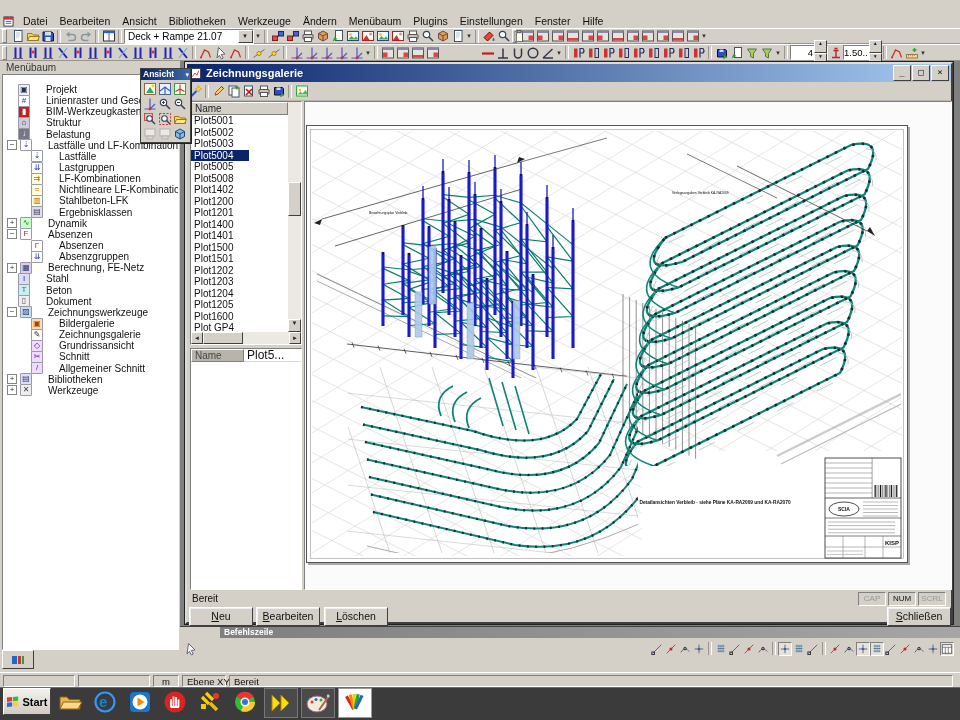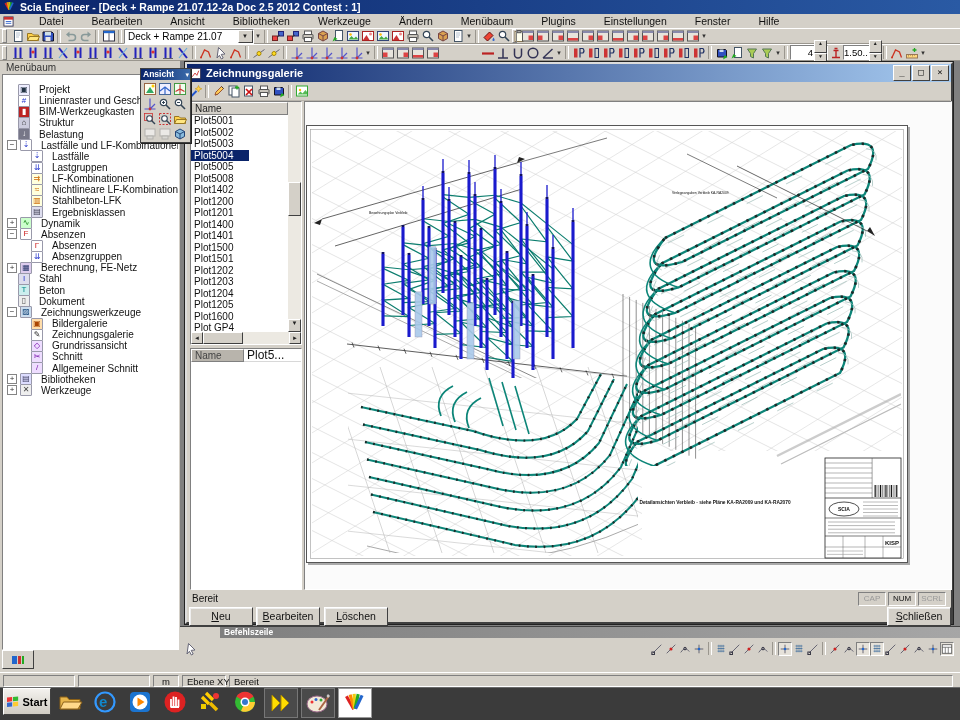--- a/index.html
+++ b/index.html
@@ -9,21 +9,21 @@
   .abs{position:absolute;}
   .sunken{border:1px solid;border-color:#808080 #fff #fff #808080;}
   
   #titlebar{left:0;top:0;width:960px;height:14px;
     background:linear-gradient(90deg,#0a246a,#2a5aa4);color:#fff;
     display:flex;align-items:center;padding-left:3px;box-sizing:border-box;}
   #titlebar .ttext{font-weight:bold;font-size:10.5px;margin-left:4px;white-space:nowrap;}
   
   #menubar{left:0;top:14px;width:960px;height:14px;background:#d4d0c8;
     display:flex;align-items:center;border-bottom:1px solid #b8b4ac;}
-  #menubar .mitem{padding:0 6px;font-size:10.5px;color:#111;height:13px;line-height:13px;margin-left:16px;}
+  #menubar .mitem{padding:0 6px;font-size:10.5px;color:#111;height:13px;line-height:13px;}
   
   .toolbar{left:0;width:960px;background:#d4d0c8;display:flex;align-items:center;
     border-top:1px solid #fff;border-bottom:1px solid #9a968e;box-sizing:border-box;}
   #tb1{top:28px;height:16px;}
   #tb2{top:44px;height:17px;}
   .tb-handle{width:3px;height:12px;margin:0 3px 0 2px;border:1px solid;border-color:#fff #808080 #808080 #fff;}
   .tb-sep{width:2px;height:13px;margin:0 2px;border-left:1px solid #9a968e;border-right:1px solid #fff;}
   .tb-btn{width:15px;height:15px;display:inline-flex;align-items:center;justify-content:center;flex:none;}
   .tb-caret{font-size:7px;color:#333;width:8px;text-align:center;flex:none;}
   .combo{display:inline-flex;align-items:center;background:#fff;border:1px solid;
@@ -34,21 +34,21 @@
   .spin{display:inline-flex;background:#fff;border:1px solid;border-color:#808080 #fff #fff #808080;
     height:13px;width:36px;flex:none;align-items:center;}
   .spin-val{flex:1;font-size:9.5px;text-align:right;padding-right:1px;}
   .spin-ud{width:11px;height:11px;background:#d4d0c8;border:1px solid;border-color:#fff #404040 #404040 #fff;
     font-size:5px;line-height:5px;text-align:center;color:#222;flex:none;}
   
   #leftpanel{left:0;top:61px;width:180px;height:611px;background:#d4d0c8;border-right:1px solid #808080;}
   #lp-header{left:2px;top:0;width:176px;height:13px;font-size:10px;color:#333;padding-left:4px;line-height:13px;}
   #treewrap{left:2px;top:13px;width:175px;height:574px;background:#fff;overflow:hidden;}
   .trow{display:flex;align-items:center;height:11.15px;white-space:nowrap;}
-  .trow .lbl{font-size:10px;color:#111;margin-left:9px;}
+  .trow .lbl{font-size:10px;color:#111;margin-left:16px;}
   .expbox{width:8px;height:8px;border:1px solid #848484;background:#fff;font-size:8px;line-height:7px;
     text-align:center;color:#333;flex:none;margin-left:2px;}
   .ticon{width:10px;height:10px;flex:none;margin-left:3px;font-size:8px;line-height:10px;text-align:center;border-radius:1px;}
   #lp-tab{left:2px;top:589px;width:30px;height:17px;background:#d4d0c8;border:1px solid;
     border-color:#fff #404040 #404040 #fff;display:flex;align-items:center;justify-content:center;}
   
   #mdi{left:180px;top:61px;width:780px;height:565px;background:#808080;}
   
   #gallery{left:5px;top:1px;width:768px;height:562px;background:#d4d0c8;
     border:2px solid;border-color:#dcdcdc #404040 #404040 #dcdcdc;box-shadow:0 0 0 1px #222;box-sizing:border-box;}
@@ -121,32 +121,20 @@
   .taskicon.boxed{border:1px solid #777;background:#4a4a4a;}
   .taskicon.active{background:#fff;border:1px solid #999;}
   svg{display:block;}
   text{font-family:"Liberation Sans","DejaVu Sans",sans-serif;}
 </style>
 </head>
 <body>
 
 <div id="screen">
 
-  <div id="titlebar" class="abs">
-    <span id="app-icon">
-        <svg viewBox="0 0 28 24" width="13" height="11.142857142857142">
-          <rect x="12" y="2" width="3.4" height="16" fill="#d22" transform="rotate(-30 14 20)"></rect>
-          <rect x="12" y="2" width="3.4" height="16" fill="#f80" transform="rotate(-16 14 20)"></rect>
-          <rect x="12" y="2" width="3.4" height="16" fill="#ec1" transform="rotate(-2 14 20)"></rect>
-          <rect x="12" y="2" width="3.4" height="16" fill="#2a2" transform="rotate(12 14 20)"></rect>
-          <rect x="12" y="2" width="3.4" height="16" fill="#26c" transform="rotate(26 14 20)"></rect>
-        </svg>
-      </span>
-    <span class="ttext">Scia Engineer - [Deck + Rampe 21.07.12-2a Doc  2.5  2012 Contest : 1]</span>
-  </div>
 
   <div id="menubar" class="abs">
     <span id="mdi-doc-icon" style="margin:0 3px;">
         <svg viewBox="0 0 12 12" width="11" height="11">
           <rect x="1" y="1" width="10" height="10" fill="#fff" stroke="#335"></rect>
           <rect x="1" y="1" width="10" height="3" fill="#c33"></rect>
           <path d="M3 6h6M3 8h6" stroke="#36c" fill="none"></path>
         </svg>
       </span>
   <span class="mitem">Datei</span>

